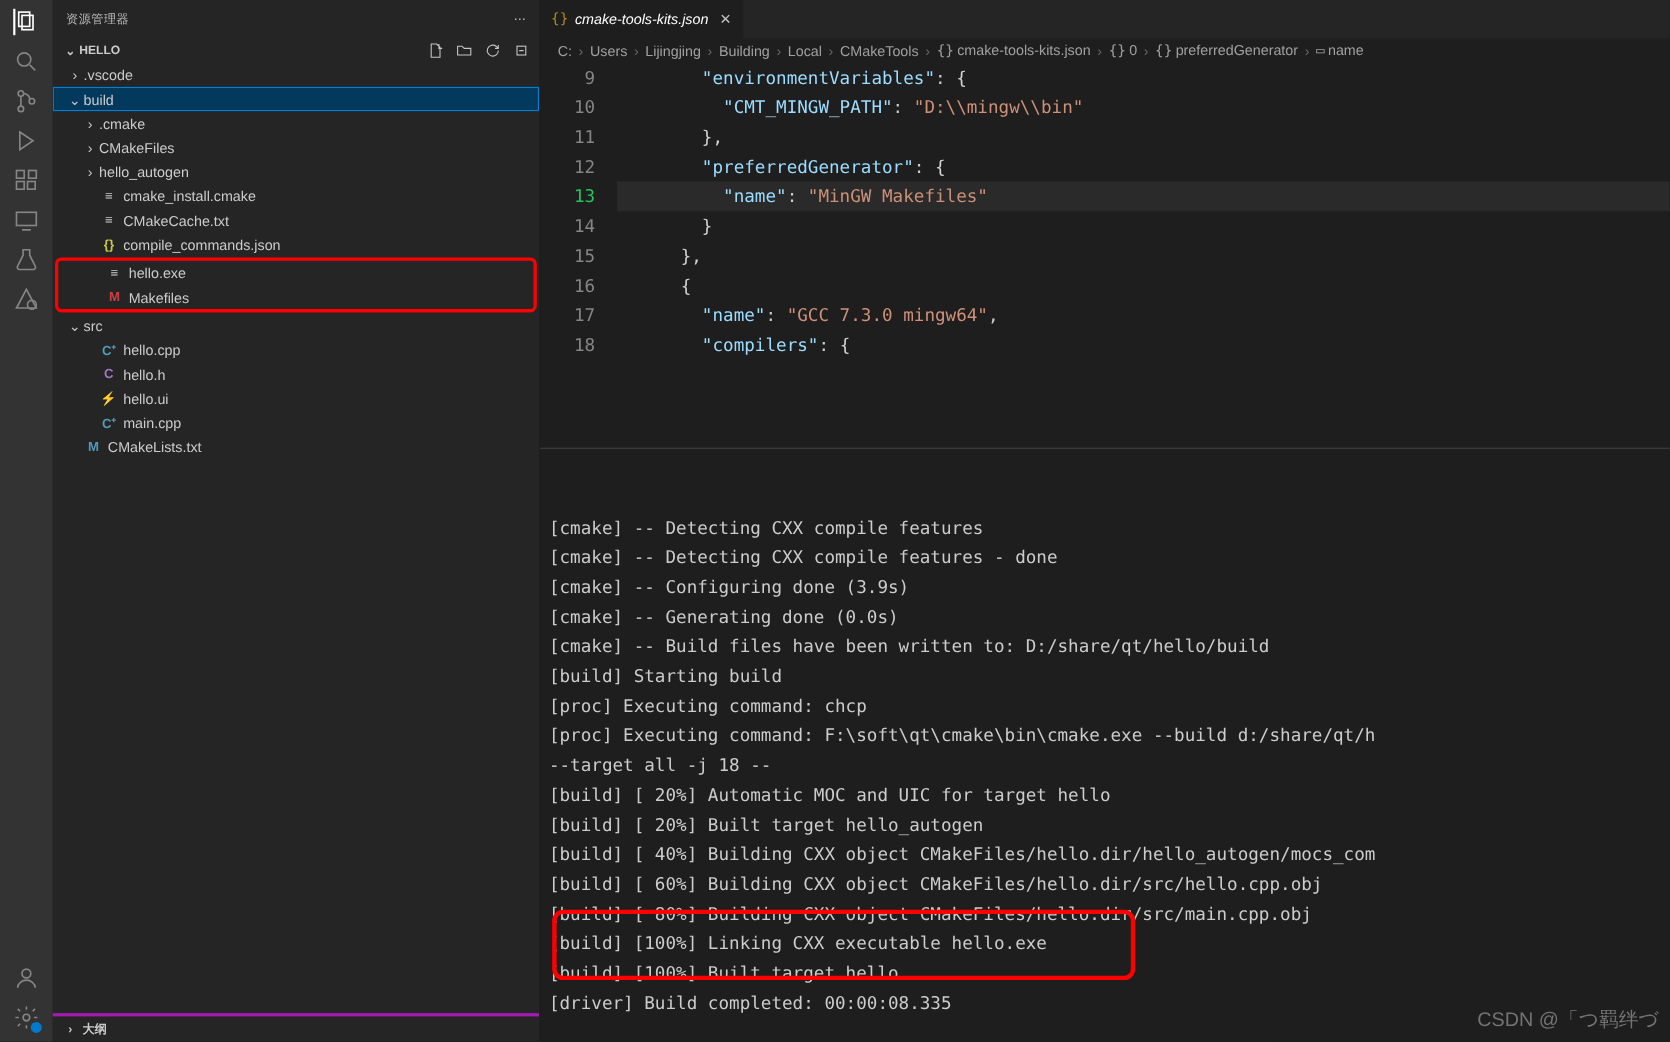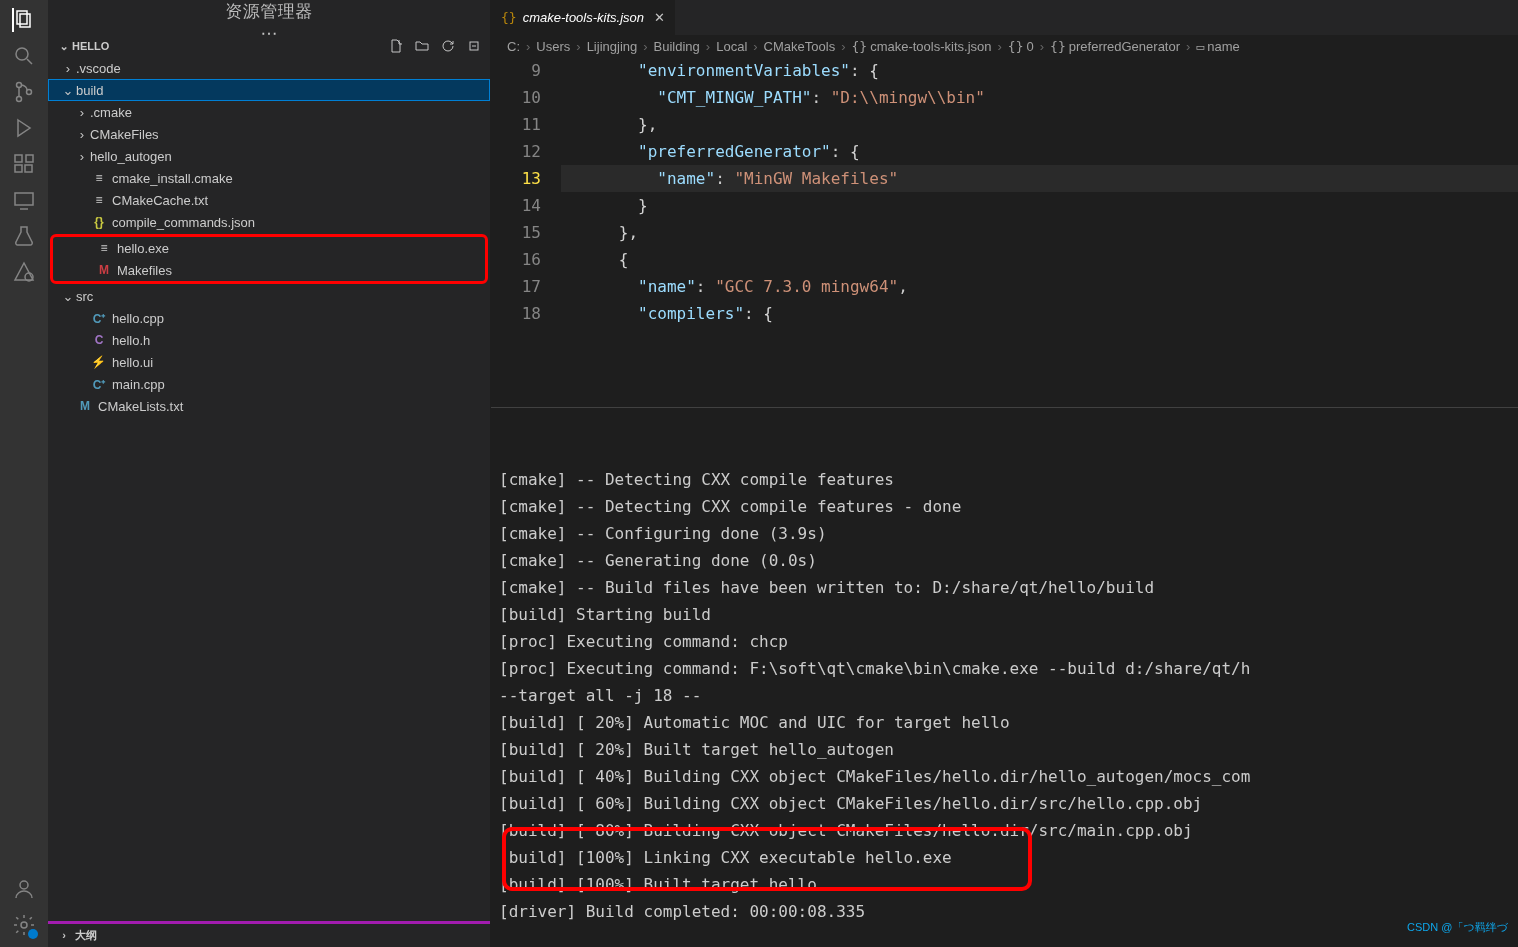--- a/index.html
+++ b/index.html
@@ -54,23 +54,22 @@
       display: flex;
       flex-direction: column;
       border-right: 1px solid #1e1e1e;
     }
     .sidebar-header {
       height: 35px;
       display: flex;
       align-items: center;
       padding: 0 12px;
       justify-content: space-between;
-      font-size: 17px;
+      font-size: 11px;
       color: #bbbbbb;
-      flex-direction: column;
     }
     .sidebar-title { letter-spacing: 0.5px; }
     .sidebar-section {
       display: flex;
       align-items: center;
       padding: 2px 8px;
       height: 22px;
       font-weight: bold;
       font-size: 11px;
       color: #cccccc;
@@ -166,21 +165,21 @@
       font-size: 16px;
       overflow: hidden;
     }
     .gutter {
       width: 70px;
       text-align: right;
       padding-right: 20px;
       color: #858585;
       line-height: 27px;
     }
-    .gutter .current { color: #fde047; }
+    .gutter .current { color: #22c55e; }
     .code {
       flex: 1;
       line-height: 27px;
       white-space: pre;
     }
     .code .line.current { background: #2a2a2a; }
     .str-key { color: #9cdcfe; }
     .str-val { color: #ce9178; }
     .punct { color: #cccccc; }
     .brace { color: #d4d4d4; }
@@ -220,22 +219,22 @@
       left: 502px;
       bottom: 56px;
       width: 530px;
       height: 64px;
       pointer-events: none;
     }
     .watermark {
       position: absolute;
       right: 10px;
       bottom: 6px;
-      color: #0ea5e9;
-      font-size: 11px;
+      color: #737373;
+      font-size: 18px;
       font-family: sans-serif;
     }
     svg { display: block; }
     .orange { color: #d19a34; }
     .teal { color: #519aba; }
     .purple { color: #a074c4; }
     .red { color: #cc3e44; }
     .blue { color: #519aba; }
     .yellow { color: #cbcb41; }
   </style>

